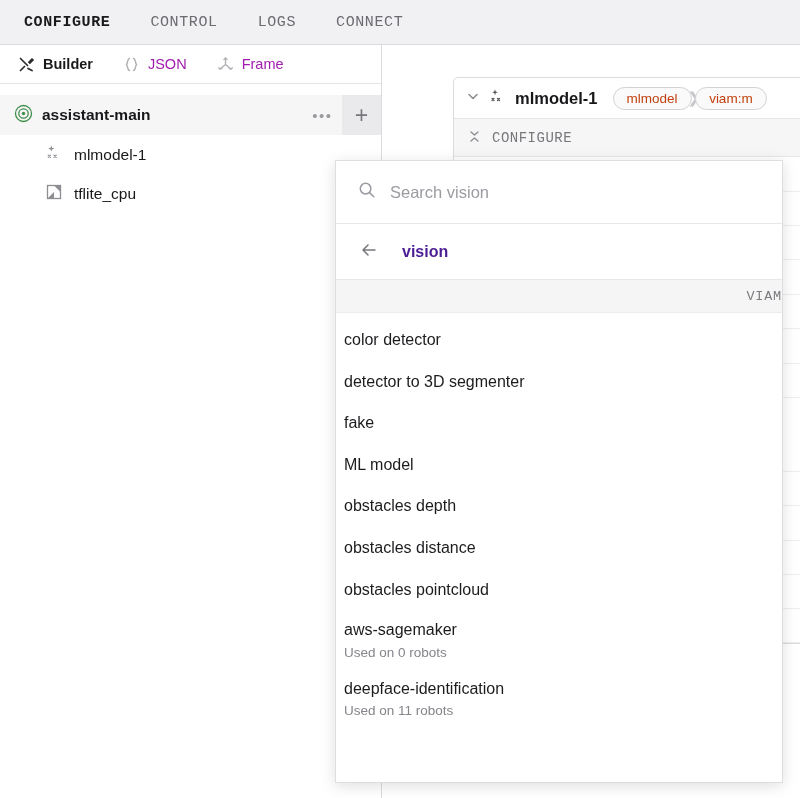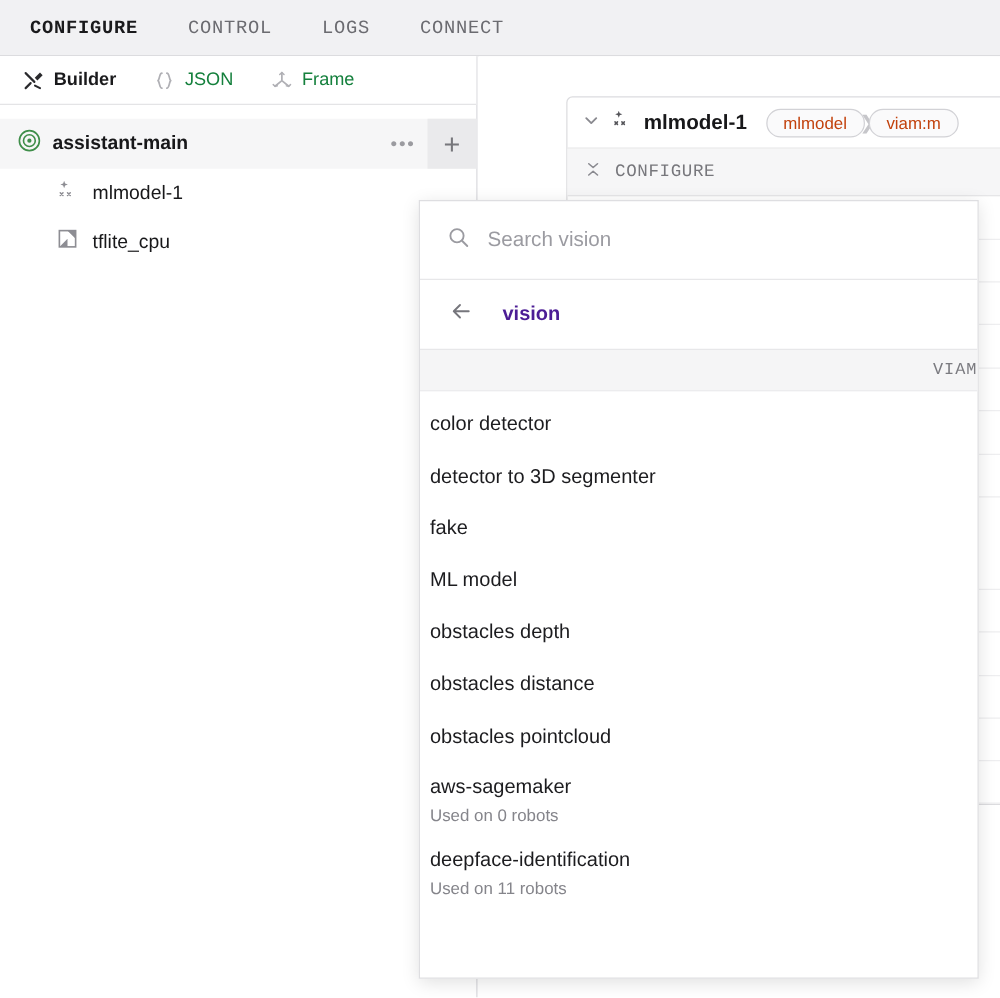--- a/index.html
+++ b/index.html
@@ -31,21 +31,21 @@
     position: absolute; top: 45px; left: 0; width: 382px; height: 753px;
     background: #ffffff;
     border-right: 1px solid #dcdcdf;
   }
   .modebar {
     height: 39px; border-bottom: 1px solid #e4e4e6;
     display: flex; align-items: center; padding-left: 18px; gap: 30px;
     background: #fff;
   }
   .mode { display: flex; align-items: center; gap: 8px; cursor: pointer; }
-  .mode .mlabel { font-size: 14.5px; color: #15803d; }
+  .mode .mlabel { font-size: 14.5px; color: #a21caf; }
   .mode.active .mlabel { color: #1a1a1c; font-weight: bold; }
   .mode svg { display: block; }
 
   .resource-head {
     height: 40px; margin-top: 11px;
     background: #f6f6f7;
     display: flex; align-items: center;
     padding-left: 14px; position: relative;
   }
   .resource-head .rname {

